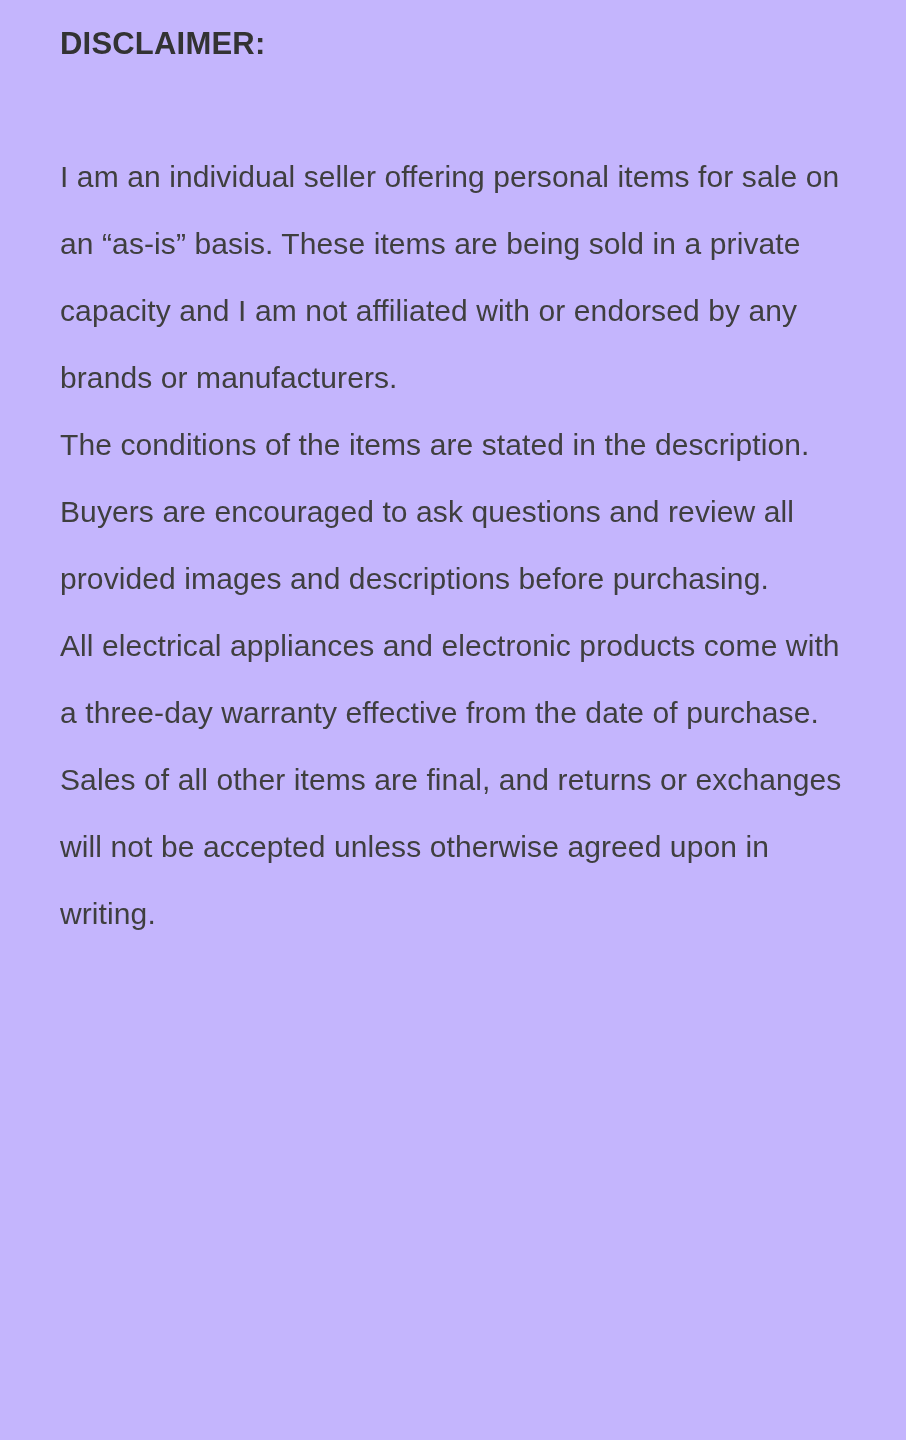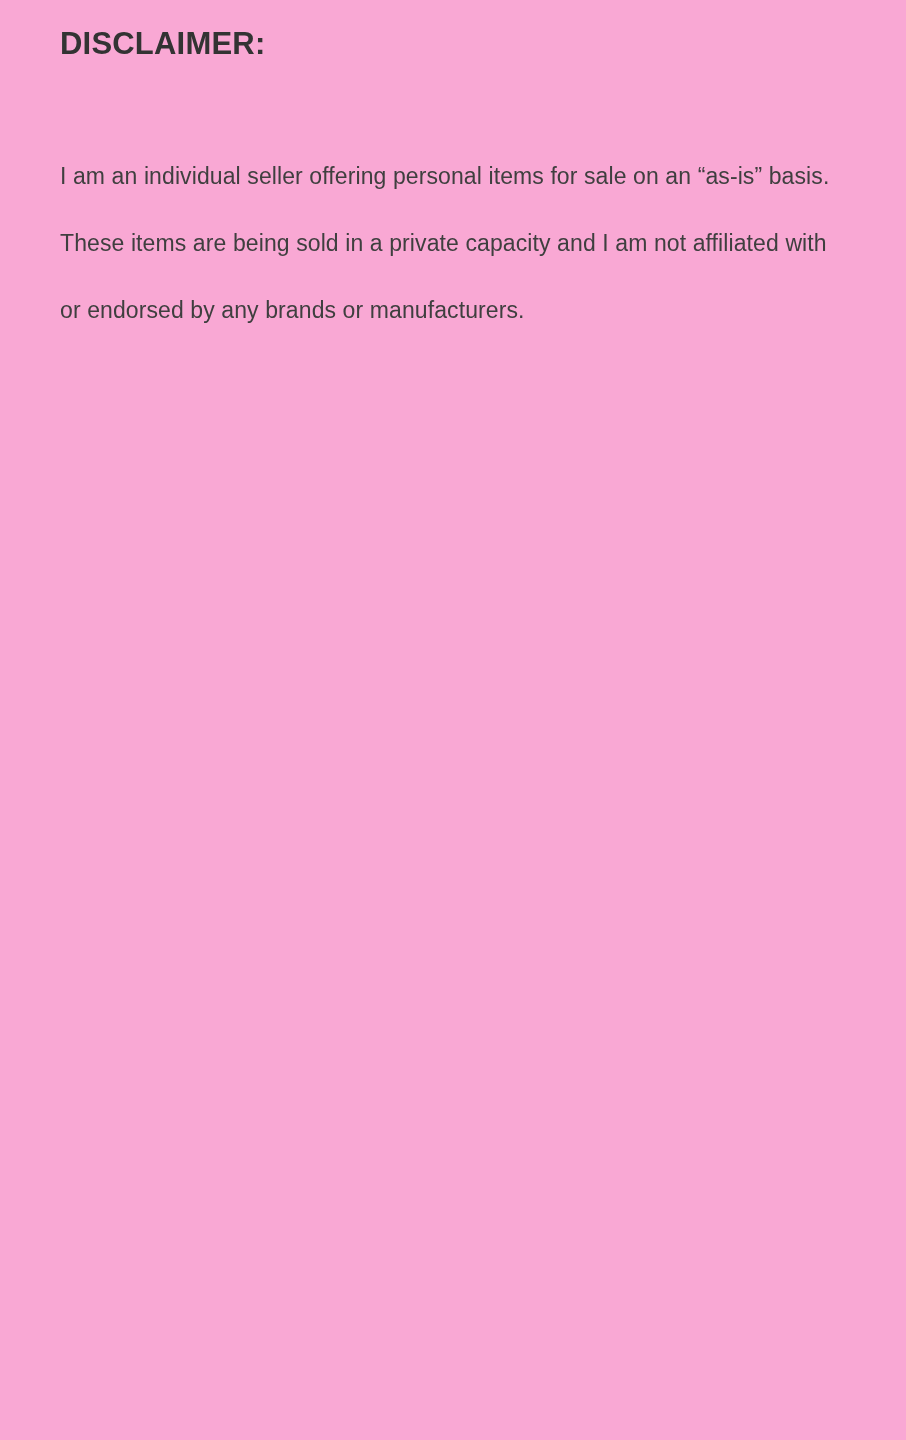--- a/index.html
+++ b/index.html
@@ -12,36 +12,36 @@
     height: 1440px;
     font-family: "Liberation Sans", sans-serif;
     color: #3a3a3a;
     overflow: hidden;
   }
   .page {
     box-sizing: border-box;
     width: 906px;
     height: 1440px;
     padding: 22px 60px 0 60px;
-    background: #f9a8d4;
+    background: #c4b5fd;
   }
   .disclaimer-heading {
     font-size: 31px;
     font-weight: bold;
     letter-spacing: 0.2px;
     color: #333333;
     margin: 0;
     padding: 0;
     line-height: 1.4;
   }
   .spacer {
     height: 78px;
   }
   .body-block {
-    font-size: 23px;
+    font-size: 30px;
     font-weight: 400;
     line-height: 67px;
     color: #3f3f3f;
     margin: 0;
     padding: 0;
     letter-spacing: 0.1px;
   }
   .body-block + .body-block {
     margin-top: 0;
   }
@@ -50,16 +50,18 @@
 <body>
 
 <div class="page">
 
   <h1 class="disclaimer-heading">DISCLAIMER:</h1>
 
   <div class="spacer"></div>
 
   <p class="body-block">I am an individual seller offering personal items for sale on an “as-is” basis. These items are being sold in a private capacity and I am not affiliated with or endorsed by any brands or manufacturers.</p>
 
+  <p class="body-block">The conditions of the items are stated in the description. Buyers are encouraged to ask questions and review all provided images and descriptions before purchasing.</p>
 
 
+  <p class="body-block">All electrical appliances and electronic products come with a three-day warranty effective from the date of purchase. Sales of all other items are final, and returns or exchanges will not be accepted unless otherwise agreed upon in writing.</p>
 
 </div>
 
 </body></html>

